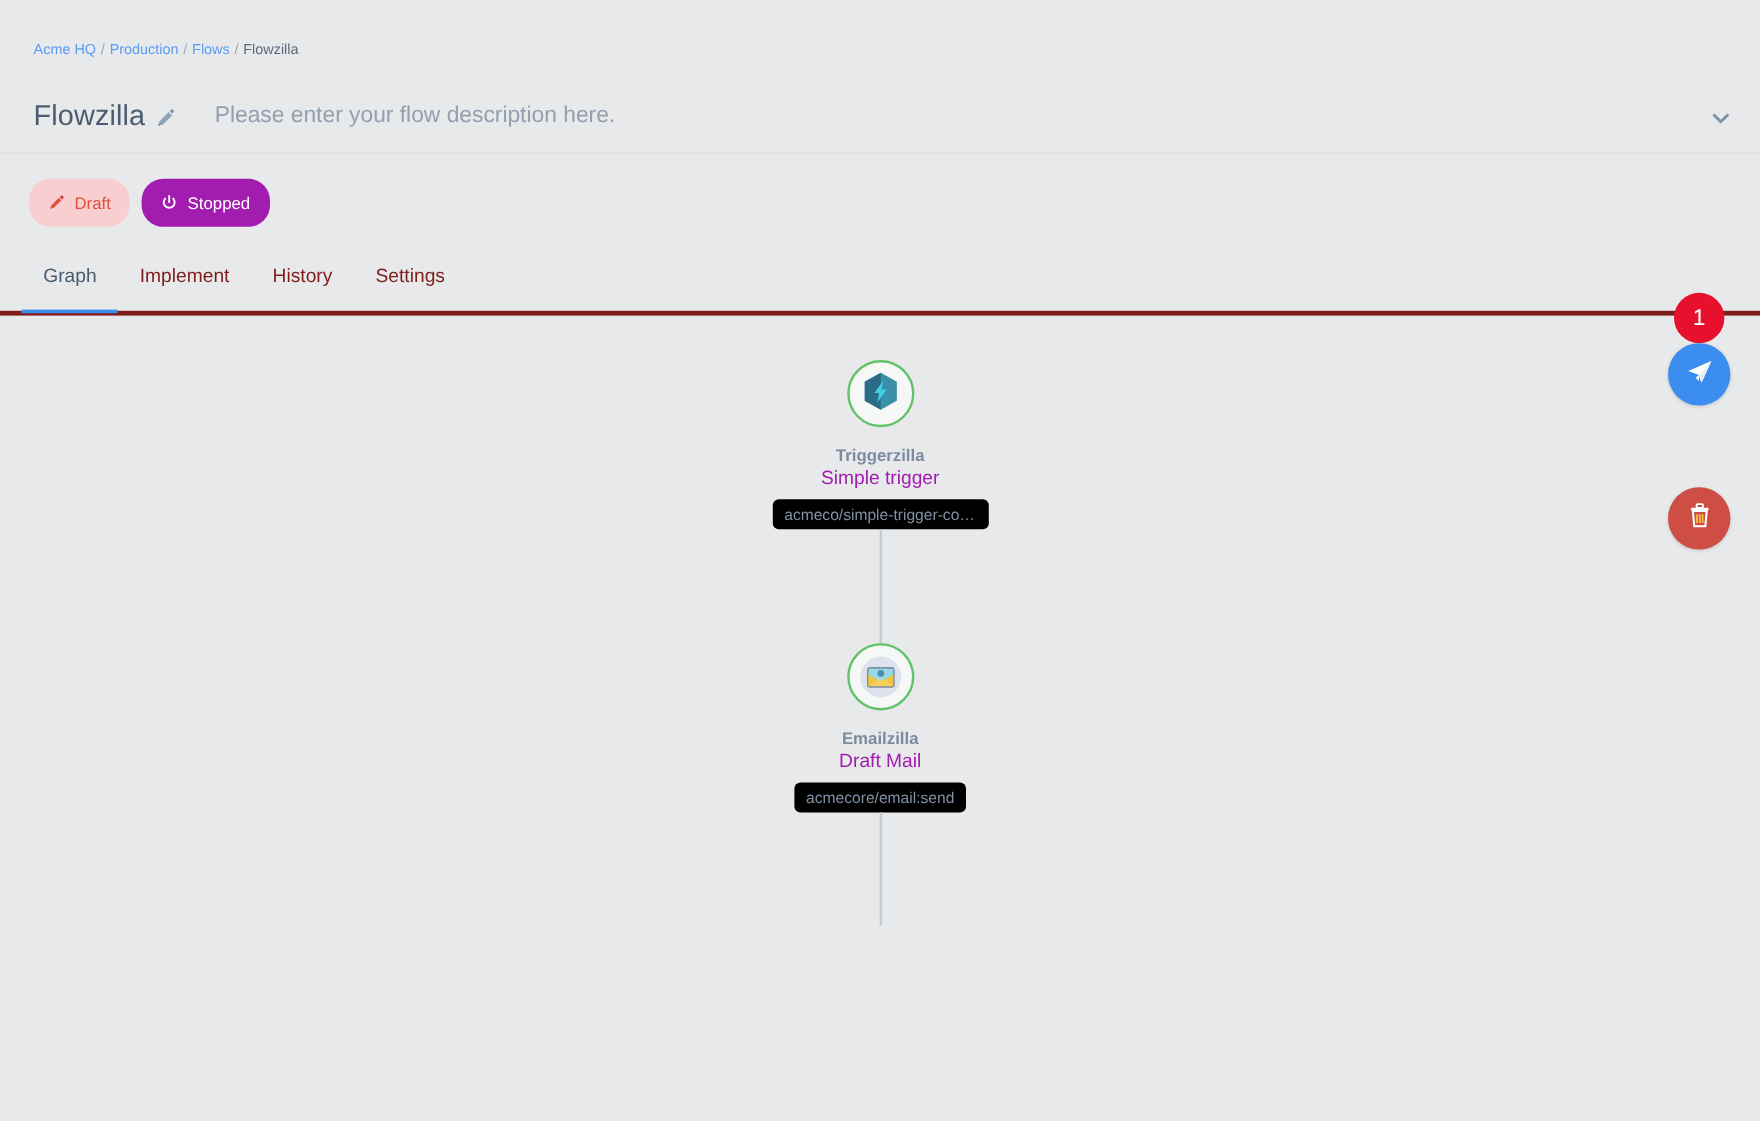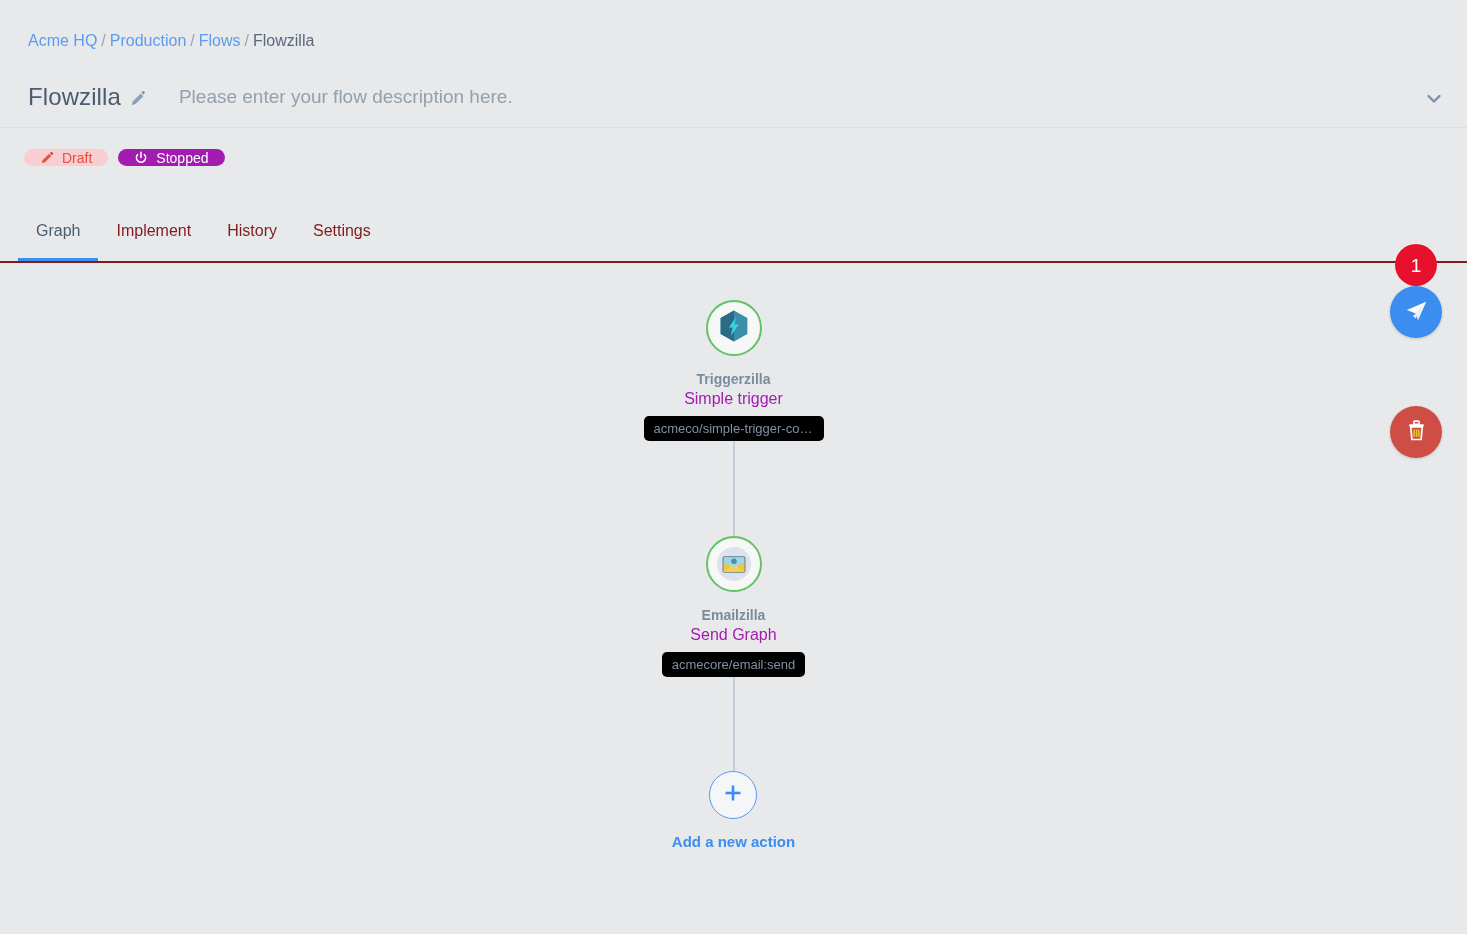--- a/index.html
+++ b/index.html
@@ -14,21 +14,21 @@
     color: #5a6a7e;
     overflow: hidden;
     position: relative;
   }
 
   
   .breadcrumb {
     position: absolute;
     left: 28px;
     top: 30px;
-    font-size: 16px;
+    font-size: 12px;
     line-height: 22px;
     white-space: nowrap;
   }
   .breadcrumb a {
     color: #5b9bf3;
     text-decoration: none;
   }
   .breadcrumb .sep {
     color: #9aa7b5;
     margin: 0 4px;
@@ -93,21 +93,21 @@
     left: 24px;
     top: 149px;
     display: flex;
     align-items: center;
     gap: 10px;
   }
   .badge {
     display: inline-flex;
     align-items: center;
     border-radius: 18px;
-    height: 17px;
+    height: 40px;
     padding: 0 16px;
     font-size: 14px;
     box-sizing: border-box;
     cursor: pointer;
     white-space: nowrap;
   }
   .badge-draft {
     background: #f9ced1;
     color: #e0503f;
   }
@@ -118,21 +118,21 @@
   }
   .badge-stopped .ico { margin-right: 8px; display:flex; }
 
   
   .tabs {
     position: absolute;
     left: 0;
     top: 205px;
     width: 1467px;
     height: 58px;
-    border-bottom: 2px solid #7f1d1d;
+    border-bottom: 4px solid #7f1d1d;
     box-sizing: border-box;
   }
   .tabs-inner {
     display: flex;
     align-items: flex-start;
     padding-left: 18px;
     padding-top: 17px;
     gap: 0;
   }
   .tab {
@@ -395,37 +395,26 @@
           <svg viewBox="0 0 26 20" width="24" height="19">
             <rect x="1.2" y="1.4" width="23.6" height="17.2" rx="1.6" fill="#9bd8e6" stroke="#7a8fa3" stroke-width="1"></rect>
             <path d="M1.2 18.6 L1.2 7.2 L13 14.4 L24.8 7.2 L24.8 18.6 Z" fill="#f2c43c"></path>
             <path d="M1.2 18.6 L10.4 11.2 L13 12.8 L15.6 11.2 L24.8 18.6 Z" fill="#f5d05a"></path>
             <circle cx="13" cy="6.4" r="3" fill="#4d8fa8"></circle>
             <rect x="1.2" y="1.4" width="23.6" height="17.2" rx="1.6" fill="none" stroke="#7a8fa3" stroke-width="1"></rect>
           </svg>
         </span>
       </div>
       <div class="node-name">Emailzilla</div>
-      <div class="node-sub">Send Graph</div>
+      <div class="node-sub">Draft Mail</div>
       <div class="node-chip">acmecore/email:send</div>
     </div>
 
     <div class="connector c2"></div>
 
-    <div class="node">
-      <div class="add-circle">
-        <span>
-          <svg viewBox="0 0 24 24" width="24" height="24">
-            <line x1="12" y1="4.5" x2="12" y2="19.5" stroke="#3b8ef0" stroke-width="2.6" stroke-linecap="butt"></line>
-            <line x1="4.5" y1="12" x2="19.5" y2="12" stroke="#3b8ef0" stroke-width="2.6" stroke-linecap="butt"></line>
-          </svg>
-        </span>
-      </div>
-      <div class="add-label">Add a new action</div>
-    </div>
 
   </div>
 </div>
 
 <div class="fab-badge">1</div>
 <div class="fab-send">
   <span>
     <svg viewBox="0 0 26 26" width="25" height="25">
       <path d="M3 12.6 L23 4 L14.6 22.6 L12.3 16.2 Z" fill="#ffffff"></path>
       <path d="M12.3 16.2 L23 4 L14.6 22.6 L12.9 19.1 Z" fill="#e8eff8"></path>

